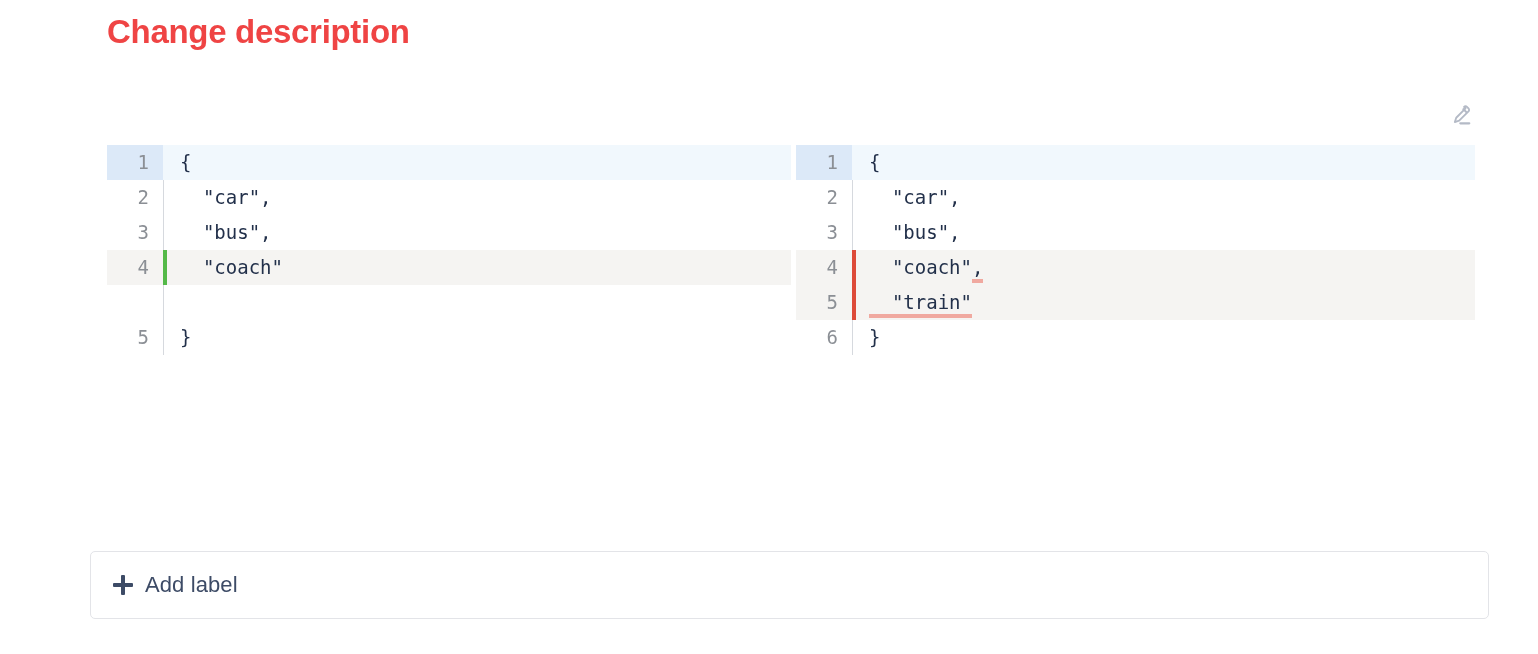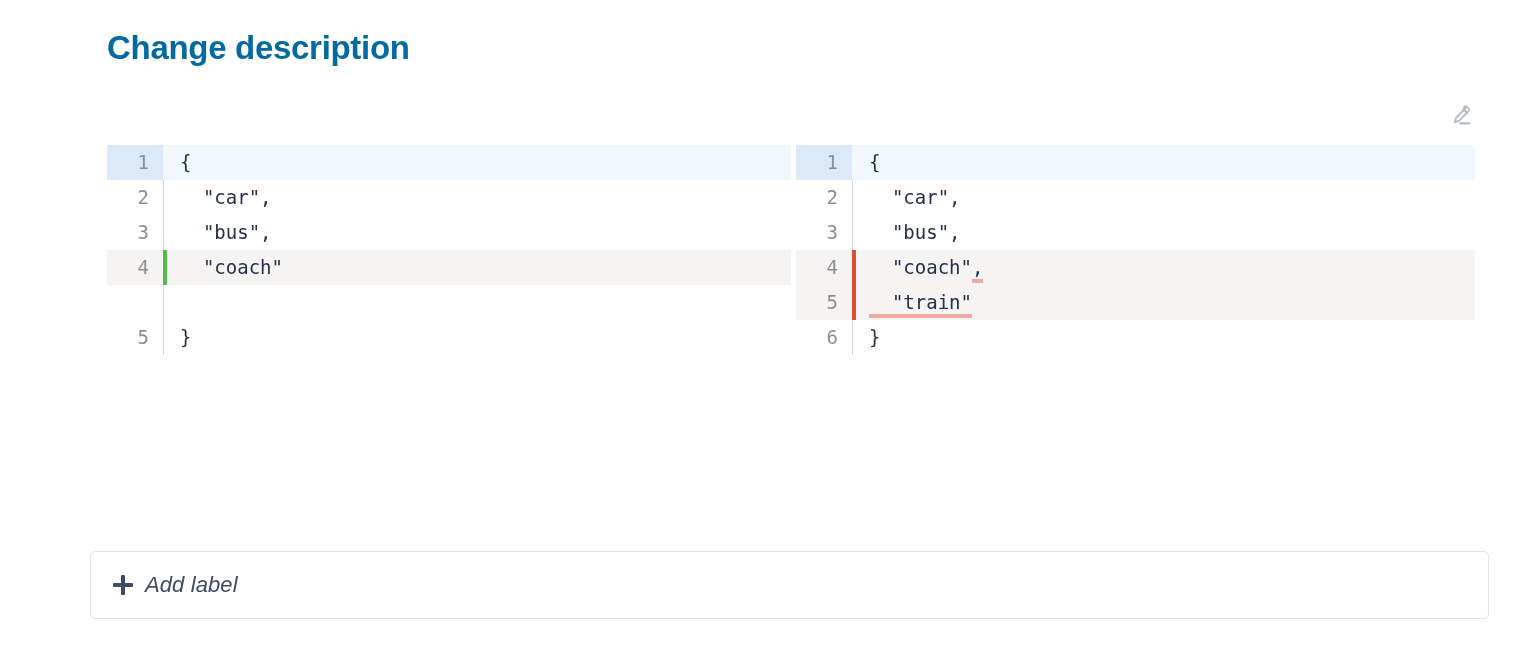--- a/index.html
+++ b/index.html
@@ -13,25 +13,25 @@
     font-family: "Liberation Sans", sans-serif;
     color: #22304a;
     overflow: hidden;
     position: relative;
   }
 
   
   .page-title {
     position: absolute;
     left: 107px;
-    top: 26px;
+    top: 10px;
     font-size: 33px;
     font-weight: bold;
     letter-spacing: -0.3px;
-    color: #0369a1;
+    color: #ef4444;
     line-height: 44px;
   }
 
   
   .edit-icon-btn {
     position: absolute;
     right: 62px;
     top: 101px;
     width: 30px;
     height: 30px;
@@ -141,21 +141,20 @@
     position: absolute;
     background: #3d4b66;
     border-radius: 1px;
   }
   .plus-icon::before { left: 0; top: 8px; width: 20px; height: 3.5px; }
   .plus-icon::after  { top: 0; left: 8px; height: 20px; width: 3.5px; }
   .add-label-text {
     font-size: 22px;
     color: #3d4b66;
     letter-spacing: 0.1px;
-    font-style: italic;
   }
 </style>
 </head>
 <body>
 
 <div class="page-title">Change description</div>
 
 <div class="edit-icon-btn">
   <svg width="26" height="26" viewBox="0 0 24 24" aria-hidden="true">
     <path d="M14.8 3.6a1.9 1.9 0 0 1 2.7 0l1.4 1.4a1.9 1.9 0 0 1 0 2.7l-8.6 8.6-4 1.3 1.3-4 8.6-8.6z" fill="none" stroke="#b4bac6" stroke-width="1.7" stroke-linejoin="round"></path>

